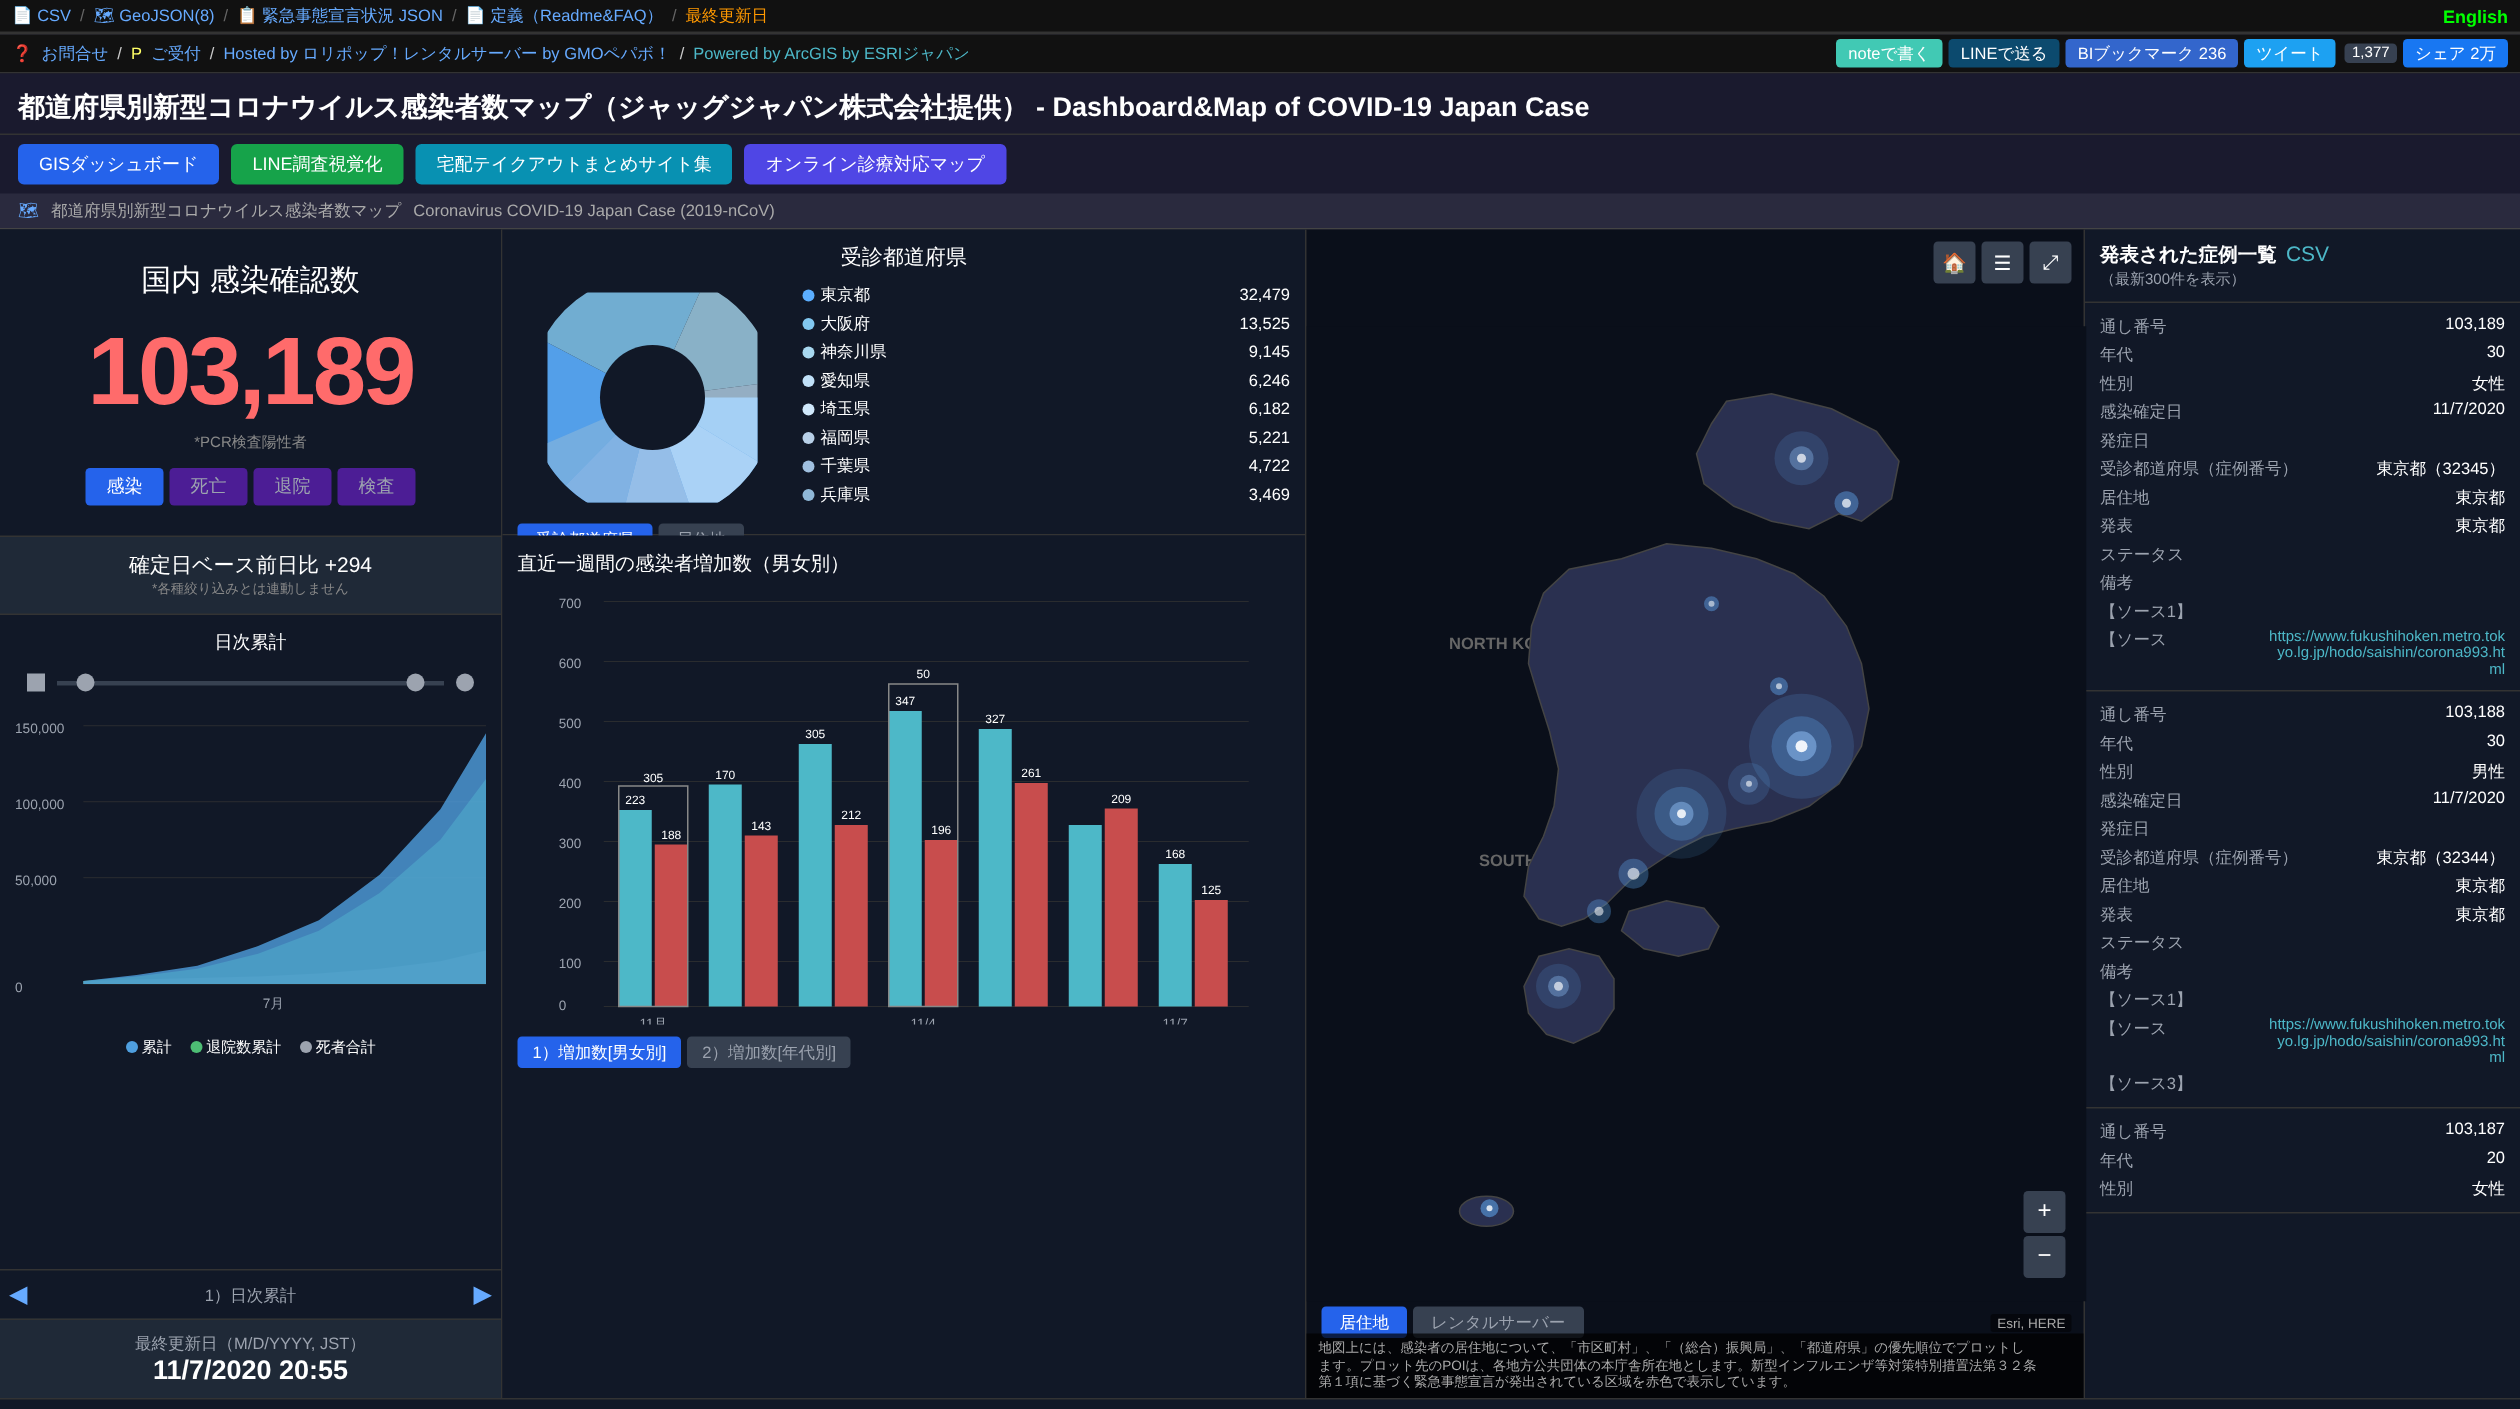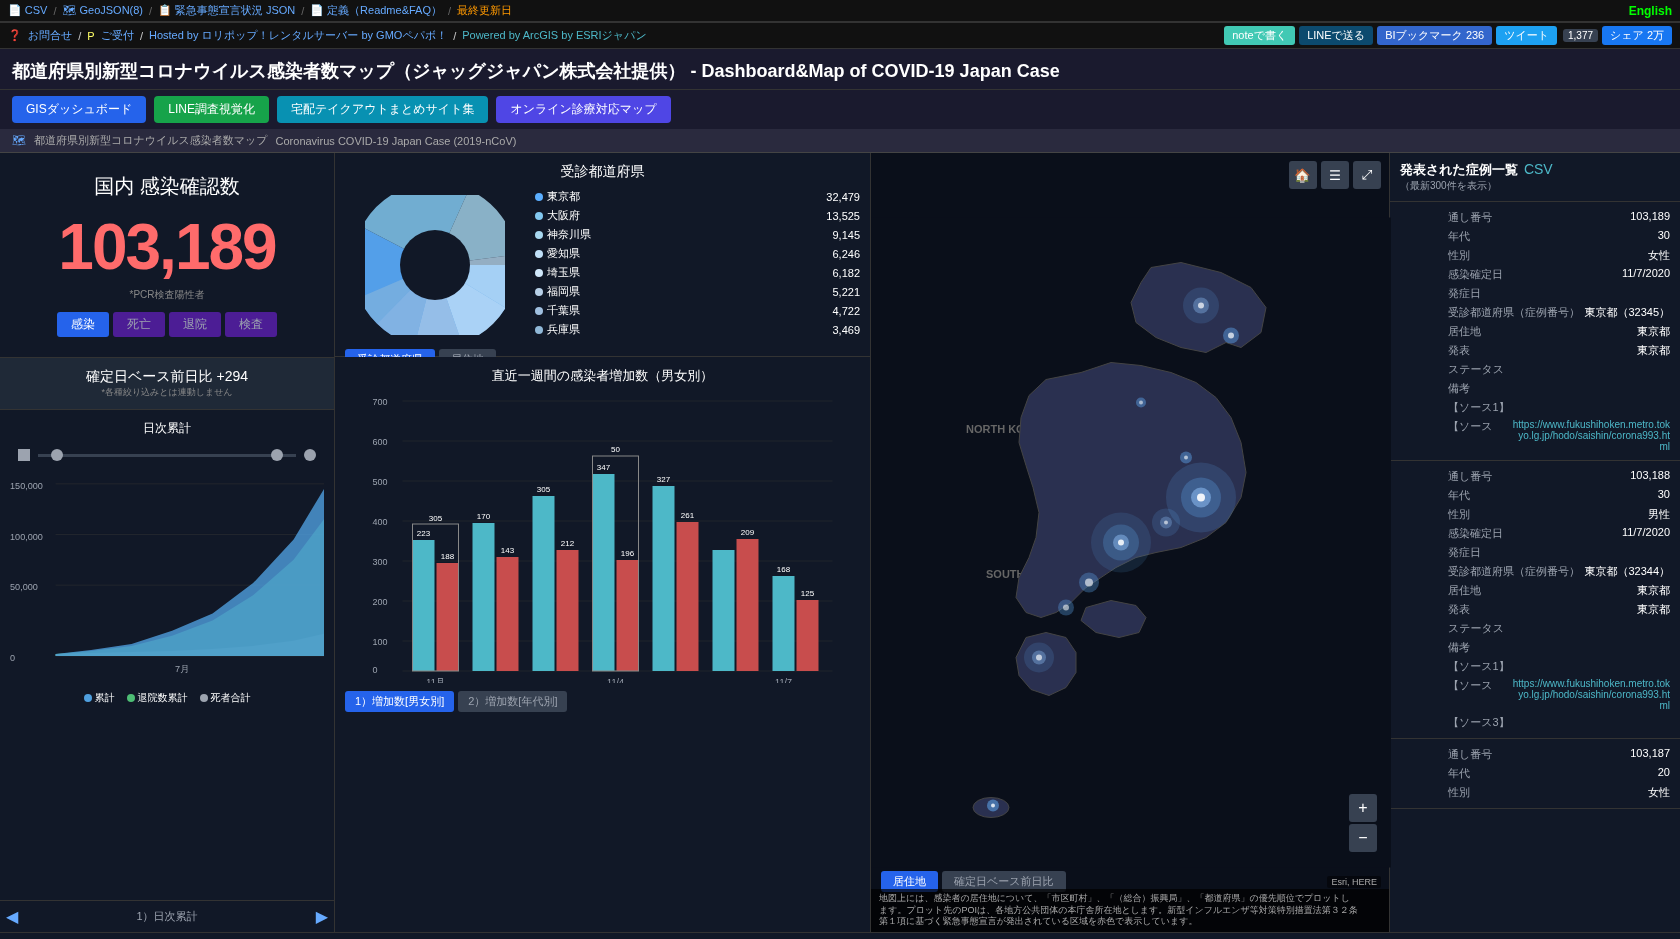--- a/index.html
+++ b/index.html
@@ -91,21 +91,21 @@
     .pie-title { font-size: 14px; color: #fff; text-align: center; margin-bottom: 8px; }
     .pie-content { display: flex; flex: 1; }
     .pie-chart-area { width: 180px; flex-shrink: 0; display: flex; align-items: center; justify-content: center; }
     .pie-legend { flex: 1; padding-left: 10px; overflow-y: auto; }
     .pie-legend-item { display: flex; align-items: center; gap: 4px; margin-bottom: 4px; font-size: 11px; }
     .pie-dot { width: 8px; height: 8px; border-radius: 50%; flex-shrink: 0; }
     .pie-tabs { display: flex; gap: 4px; margin-top: 8px; }
     .pie-tab { padding: 3px 12px; border-radius: 3px; font-size: 11px; cursor: pointer; }
     .pie-tab-active { background: #2563eb; color: #fff; }
     .pie-tab-inactive { background: #374151; color: #9ca3af; }
-    .bar-title { font-size: 13px; color: #fff; text-align: center; margin-bottom: 8px; }
+    .bar-title { font-size: 13px; color: #fff; margin-bottom: 8px; }
     .bar-tabs { display: flex; gap: 4px; margin-top: 8px; }
     .bar-tab { padding: 3px 10px; border-radius: 3px; font-size: 11px; cursor: pointer; }
     .bar-tab-active { background: #2563eb; color: #fff; }
     .bar-tab-inactive { background: #374151; color: #9ca3af; }
     
     
     .map-panel { width: 520px; background: #0a0f1a; position: relative; border-left: 1px solid #333; border-right: 1px solid #333; }
     .map-controls { position: absolute; top: 8px; right: 8px; display: flex; gap: 4px; z-index: 10; }
     .map-ctrl-btn { width: 28px; height: 28px; background: #374151; border: none; color: #fff; cursor: pointer; border-radius: 3px; display: flex; align-items: center; justify-content: center; }
     .map-zoom { position: absolute; bottom: 80px; right: 12px; display: flex; flex-direction: column; gap: 2px; }
@@ -119,21 +119,21 @@
     
     
     .right-panel { width: 290px; background: #111827; overflow-y: auto; }
     .right-panel-header { padding: 8px 10px; border-bottom: 1px solid #333; }
     .right-panel-title { font-size: 13px; color: #fff; font-weight: bold; }
     .right-panel-subtitle { font-size: 10px; color: #9ca3af; }
     .csv-link { color: #4db8c8; font-size: 14px; cursor: pointer; }
     
     .case-card { border-bottom: 1px solid #333; padding: 6px 10px; }
     .case-row { display: flex; justify-content: space-between; padding: 2px 0; font-size: 11px; }
-    .case-label { color: #9ca3af; margin-left: 48px; }
+    .case-label { color: #9ca3af; }
     .case-value { color: #fff; text-align: right; max-width: 160px; }
     .case-link { color: #4db8c8; font-size: 10px; word-break: break-all; cursor: pointer; }
     
     
     .footer { height: 32px; background: #111827; border-top: 1px solid #333; display: flex; align-items: center; padding: 0 12px; justify-content: space-between; }
     .footer-left { display: flex; align-items: center; gap: 8px; font-size: 12px; color: #fff; }
     
     
     .area-chart-svg { width: 100%; height: 100%; }
     
@@ -270,20 +270,24 @@
         </div>
       </div>
     </div>
 
     <div class="bottom-nav">
       <span class="nav-arrow">◀</span>
       <span class="nav-text">1）日次累計</span>
       <span class="nav-arrow-right">▶</span>
     </div>
 
+    <div class="last-updated">
+      <div class="last-updated-label">最終更新日（M/D/YYYY, JST）</div>
+      <div class="last-updated-time">11/7/2020 20:55</div>
+    </div>
   </div>
 
   <div class="middle-panel">
 
     <div class="middle-top">
       <div class="pie-section">
         <div class="pie-title">受診都道府県</div>
         <div class="pie-content">
 
           <div class="pie-chart-area">
@@ -499,21 +503,21 @@
 
     <div class="map-zoom">
       <button class="zoom-btn">+</button>
       <button class="zoom-btn">−</button>
     </div>
 
     <div class="esri-badge">Esri, HERE</div>
 
     <div class="map-bottom-tabs">
       <div class="map-bottom-tab map-bottom-tab-active">居住地</div>
-      <div class="map-bottom-tab map-bottom-tab-inactive">確定日ベース前日比</div>
+      <div class="map-bottom-tab map-bottom-tab-inactive">レンタルサーバー</div>
     </div>
 
     <div class="map-footer">
       <span style="max-width:480px;line-height:1.3;">地図上には、感染者の居住地について、「市区町村」、「（総合）振興局」、「都道府県」の優先順位でプロットします。プロット先のPOIは、各地方公共団体の本庁舎所在地とします。新型インフルエンザ等対策特別措置法第３２条第１項に基づく緊急事態宣言が発出されている区域を赤色で表示しています。</span>
     </div>
   </div>
 
   <div class="right-panel">
     <div class="right-panel-header">
       <div style="display:flex; align-items:baseline; gap:6px;">

